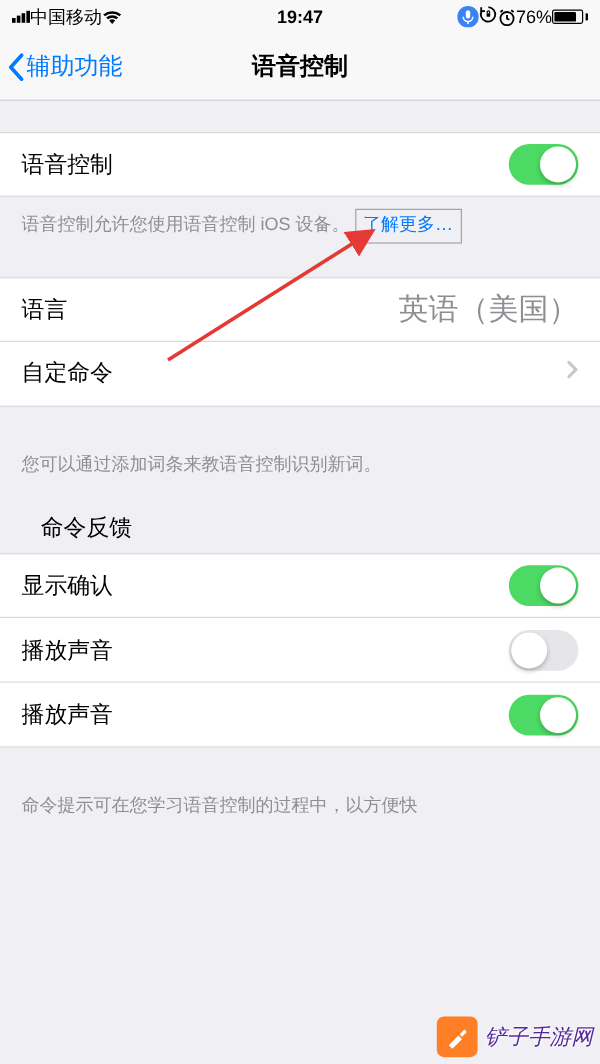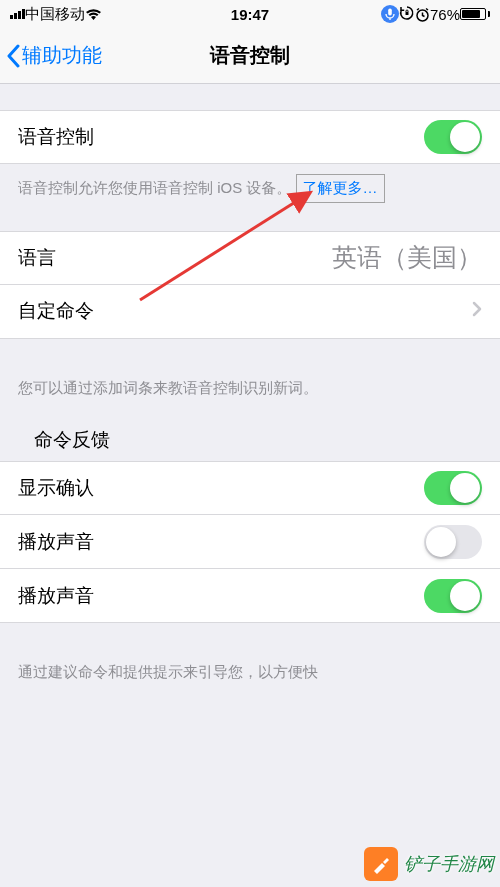--- a/index.html
+++ b/index.html
@@ -37,21 +37,21 @@
   .switch .knob { position:absolute; top:2px; width:30px; height:30px; background:#fff; border-radius:50%; box-shadow:0 2px 4px rgba(0,0,0,0.25); }
   .switch.on .knob { right:2px; }
   .switch.off .knob { left:2px; }
 
   .learn-more-box { display:inline-block; border:1px solid #a3a3a3; padding:2px 6px; color:#007aff; }
 
   .arrow-annotation { position:absolute; pointer-events:none; }
 
   .watermark { position:absolute; right:6px; bottom:6px; display:flex; align-items:center; gap:6px; opacity:0.95; }
   .watermark .logo { width:34px; height:34px; background:#ff7a1a; border-radius:6px; display:flex; align-items:center; justify-content:center; color:#fff; font-weight:bold; font-size:18px; }
-  .watermark .txt { font-size:18px; color:#15803d; font-style:italic; text-shadow:0 0 3px #fff,0 0 3px #fff; }
+  .watermark .txt { font-size:18px; color:#4c1d95; font-style:italic; text-shadow:0 0 3px #fff,0 0 3px #fff; }
 
   .right-combo { display:flex; align-items:center; }
 
   .screen { position:relative; width:500px; height:887px; }
 </style>
 </head>
 <body>
 
 <div class="screen">
 
@@ -166,21 +166,21 @@
       </div>
       <div class="cell">
         <span class="label">播放声音</span>
         <div class="switch on">
             <div class="knob"></div>
           </div>
       </div>
     </div>
 
     <div class="group">
-      <div class="footer-text">通过建议命令和提供提示来引导您，以方便快</div>
+      <div class="footer-text">命令提示可在您学习语音控制的过程中，以方便快</div>
     </div>
 
   </div>
 
   <svg class="arrow-annotation" style="left:130px; top:180px;" width="200" height="130" viewBox="0 0 200 130">
     <defs>
       <marker id="arrowhead" markerWidth="8" markerHeight="8" refX="6" refY="4" orient="auto">
         <path d="M0,0 L8,4 L0,8 Z" fill="#e53935"></path>
       </marker>
     </defs>

